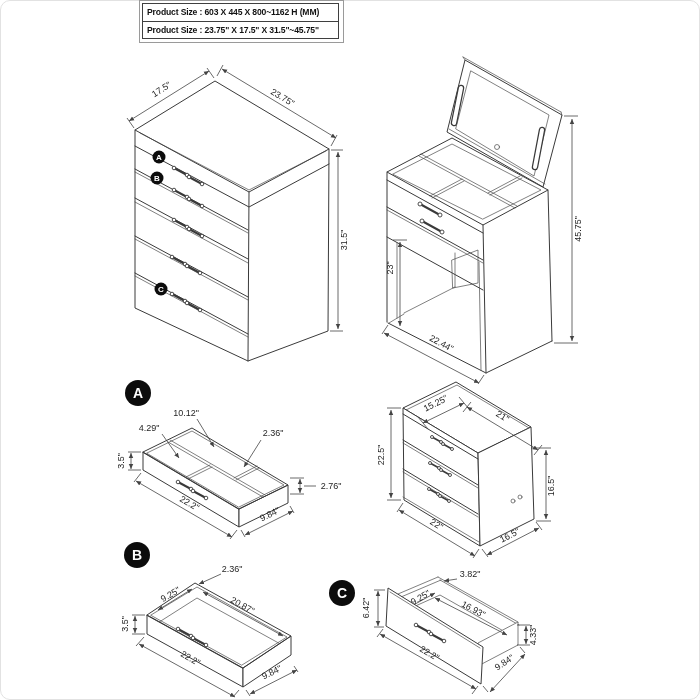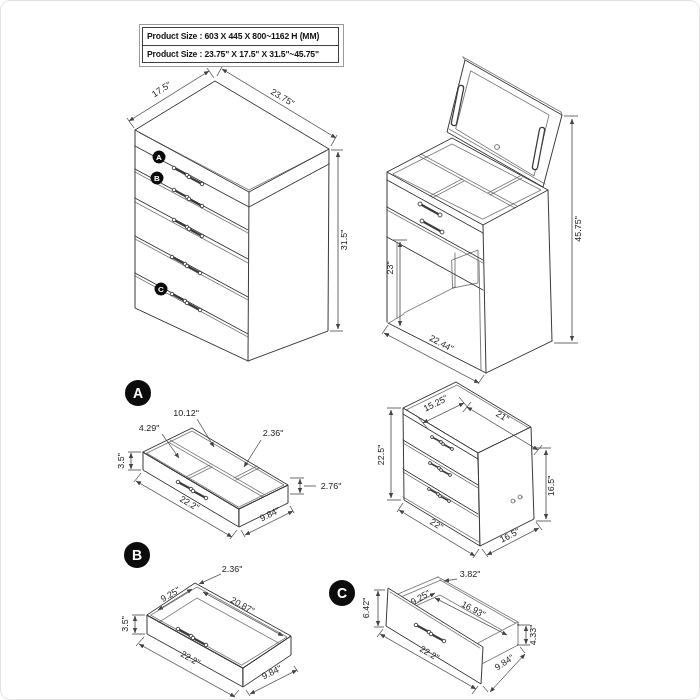--- a/index.html
+++ b/index.html
@@ -1,21 +1,21 @@
 <!DOCTYPE html>
 <html><head>
 <meta charset="utf-8">
 <style>
   html,body{margin:0;padding:0;background:#fff;}
   #canvas{position:relative;width:700px;height:700px;background:#ffffff;overflow:hidden;
           font-family:"Liberation Sans",sans-serif;}
   #frame{position:absolute;inset:0;border:1px solid #e2e2e2;border-radius:10px;pointer-events:none;}
 
   
-  #sizebox-outer{position:absolute;left:139px;top:24px;width:203px;height:41px;border:1px solid #9a9a9a;background:#fff;}
+  #sizebox-outer{position:absolute;left:139px;top:0;width:203px;height:41px;border:1px solid #9a9a9a;background:#fff;}
   #sizebox{position:absolute;left:2px;top:2px;width:195px;height:34px;border:1px solid #3f3f3f;}
   .sizerow{height:16px;line-height:16px;padding:0 0 0 4px;font-size:8.6px;font-weight:bold;color:#111;
            letter-spacing:-0.15px;white-space:nowrap;}
   .sizerow:first-child{border-bottom:1px solid #3f3f3f;height:17px;line-height:17px;}
 
   
   .ln{fill:none;stroke:#3a3a3a;stroke-width:1;stroke-linecap:round;stroke-linejoin:round;}
   .fw{fill:#ffffff;stroke:#3a3a3a;stroke-width:1;stroke-linejoin:round;}
   .thin{fill:none;stroke:#4a4a4a;stroke-width:0.7;stroke-linecap:round;}
   .thinw{fill:#ffffff;stroke:#4a4a4a;stroke-width:0.7;}

